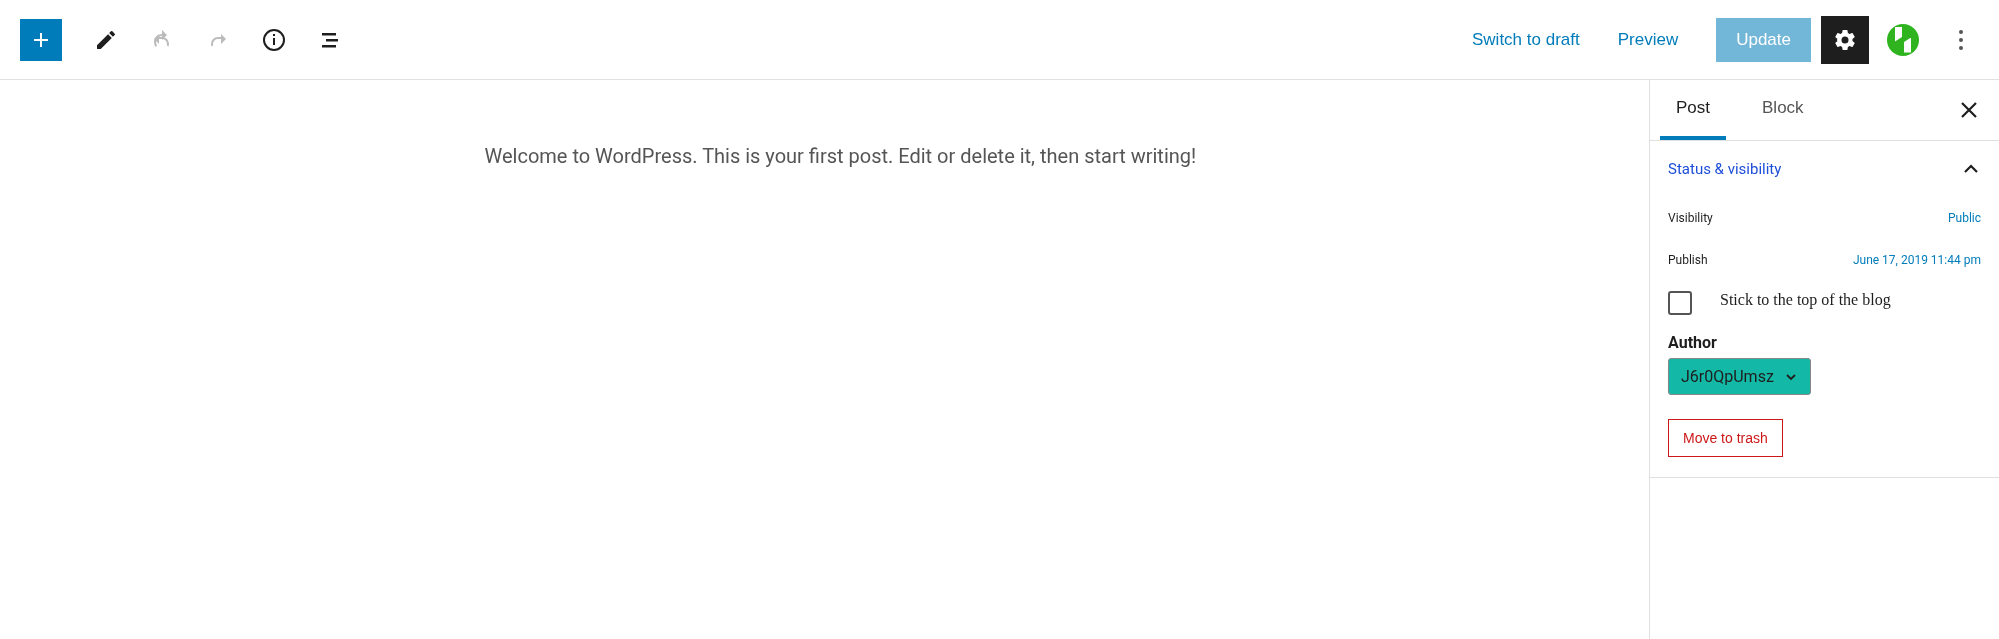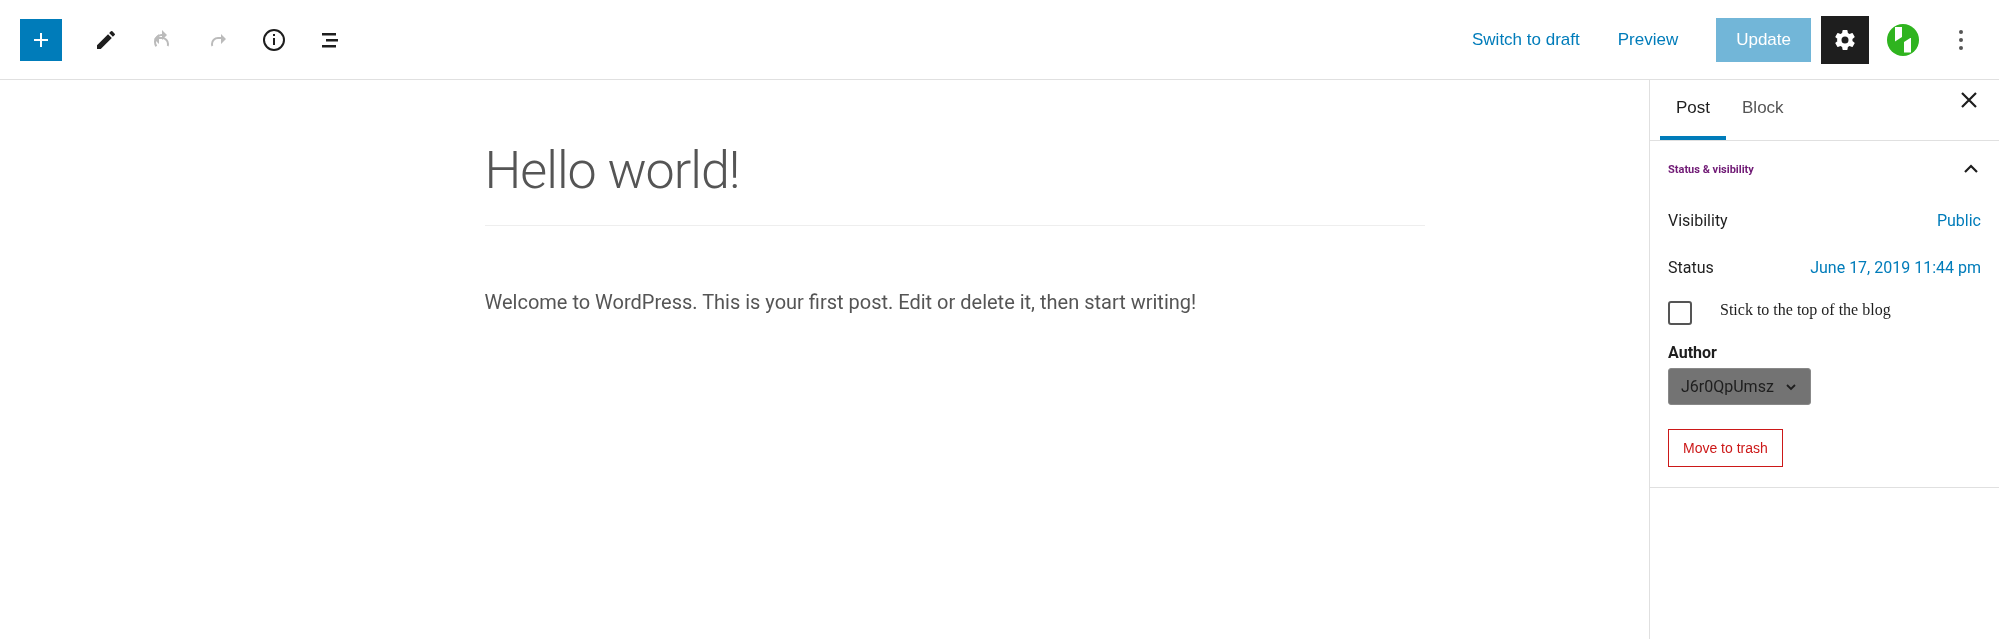--- a/index.html
+++ b/index.html
@@ -169,24 +169,25 @@
     }
     .sidebar {
       width: 350px;
       border-left: 1px solid #e0e0e0;
       background: #fff;
       display: flex;
       flex-direction: column;
     }
     .sidebar-tabs {
       display: flex;
-      align-items: flex-start;
+      align-items: center;
       border-bottom: 1px solid #e0e0e0;
       padding: 0 10px;
       position: relative;
+      gap: 20px;
     }
     .tab {
       padding: 18px 16px;
       font-size: 17px;
       color: #555;
       cursor: pointer;
       border: none;
       background: transparent;
       border-bottom: 4px solid transparent;
       font-weight: 400;
@@ -213,33 +214,33 @@
       border-bottom: 1px solid #e0e0e0;
     }
     .panel-header {
       display: flex;
       align-items: center;
       justify-content: space-between;
       padding: 18px 18px;
       cursor: pointer;
     }
     .panel-title {
-      font-size: 11px;
-      font-weight: 700;
-      color: #701a75;
+      font-size: 15px;
+      font-weight: 400;
+      color: #1d4ed8;
     }
     .panel-body {
       padding: 0 18px 20px 18px;
     }
     .panel-row {
       display: flex;
       align-items: center;
       justify-content: space-between;
       padding: 14px 0;
-      font-size: 16px;
+      font-size: 12px;
     }
     .panel-label {
       color: #1e1e1e;
     }
     .panel-link {
       color: #007cba;
       cursor: pointer;
       text-align: center;
     }
     .checkbox-row {
@@ -269,21 +270,21 @@
     }
     .author-select {
       display: inline-flex;
       align-items: center;
       gap: 10px;
       border: 1px solid #888;
       border-radius: 3px;
       padding: 8px 12px;
       font-size: 16px;
       cursor: pointer;
-      background: #737373;
+      background: #14b8a6;
     }
     .trash-btn {
       display: inline-block;
       border: 1px solid #cc1818;
       color: #cc1818;
       background: #fff;
       font-size: 14px;
       padding: 10px 14px;
       margin-top: 24px;
       cursor: pointer;
@@ -352,21 +353,20 @@
       <span class="kebab-dot"></span>
       <span class="kebab-dot"></span>
       <span class="kebab-dot"></span>
     </button>
   </div>
 </div>
 
 <div class="main-layout">
   <div class="editor-area">
     <div class="editor-content">
-      <h1 class="post-title">Hello world!</h1>
       <p class="post-body">Welcome to WordPress. This is your first post. Edit or delete it, then start writing!</p>
     </div>
   </div>
 
   <aside class="sidebar">
     <div class="sidebar-tabs">
       <button class="tab active">Post</button>
       <button class="tab">Block</button>
       <button class="sidebar-close">
         <svg width="18" height="18" viewBox="0 0 18 18">
@@ -381,21 +381,21 @@
         <svg width="20" height="20" viewBox="0 0 20 20">
             <path fill="none" stroke="currentColor" stroke-width="2.2" d="M4 13l6-6 6 6"></path>
           </svg>
       </div>
       <div class="panel-body">
         <div class="panel-row">
           <span class="panel-label">Visibility</span>
           <span class="panel-link">Public</span>
         </div>
         <div class="panel-row">
-          <span class="panel-label">Status</span>
+          <span class="panel-label">Publish</span>
           <span class="panel-link">June 17, 2019 11:44 pm</span>
         </div>
         <div class="checkbox-row">
           <div class="checkbox"></div>
           <span class="checkbox-label">Stick to the top of the blog</span>
         </div>
         <div>
           <div class="author-label">Author</div>
           <div class="author-select">
             <span>J6r0QpUmsz</span>

